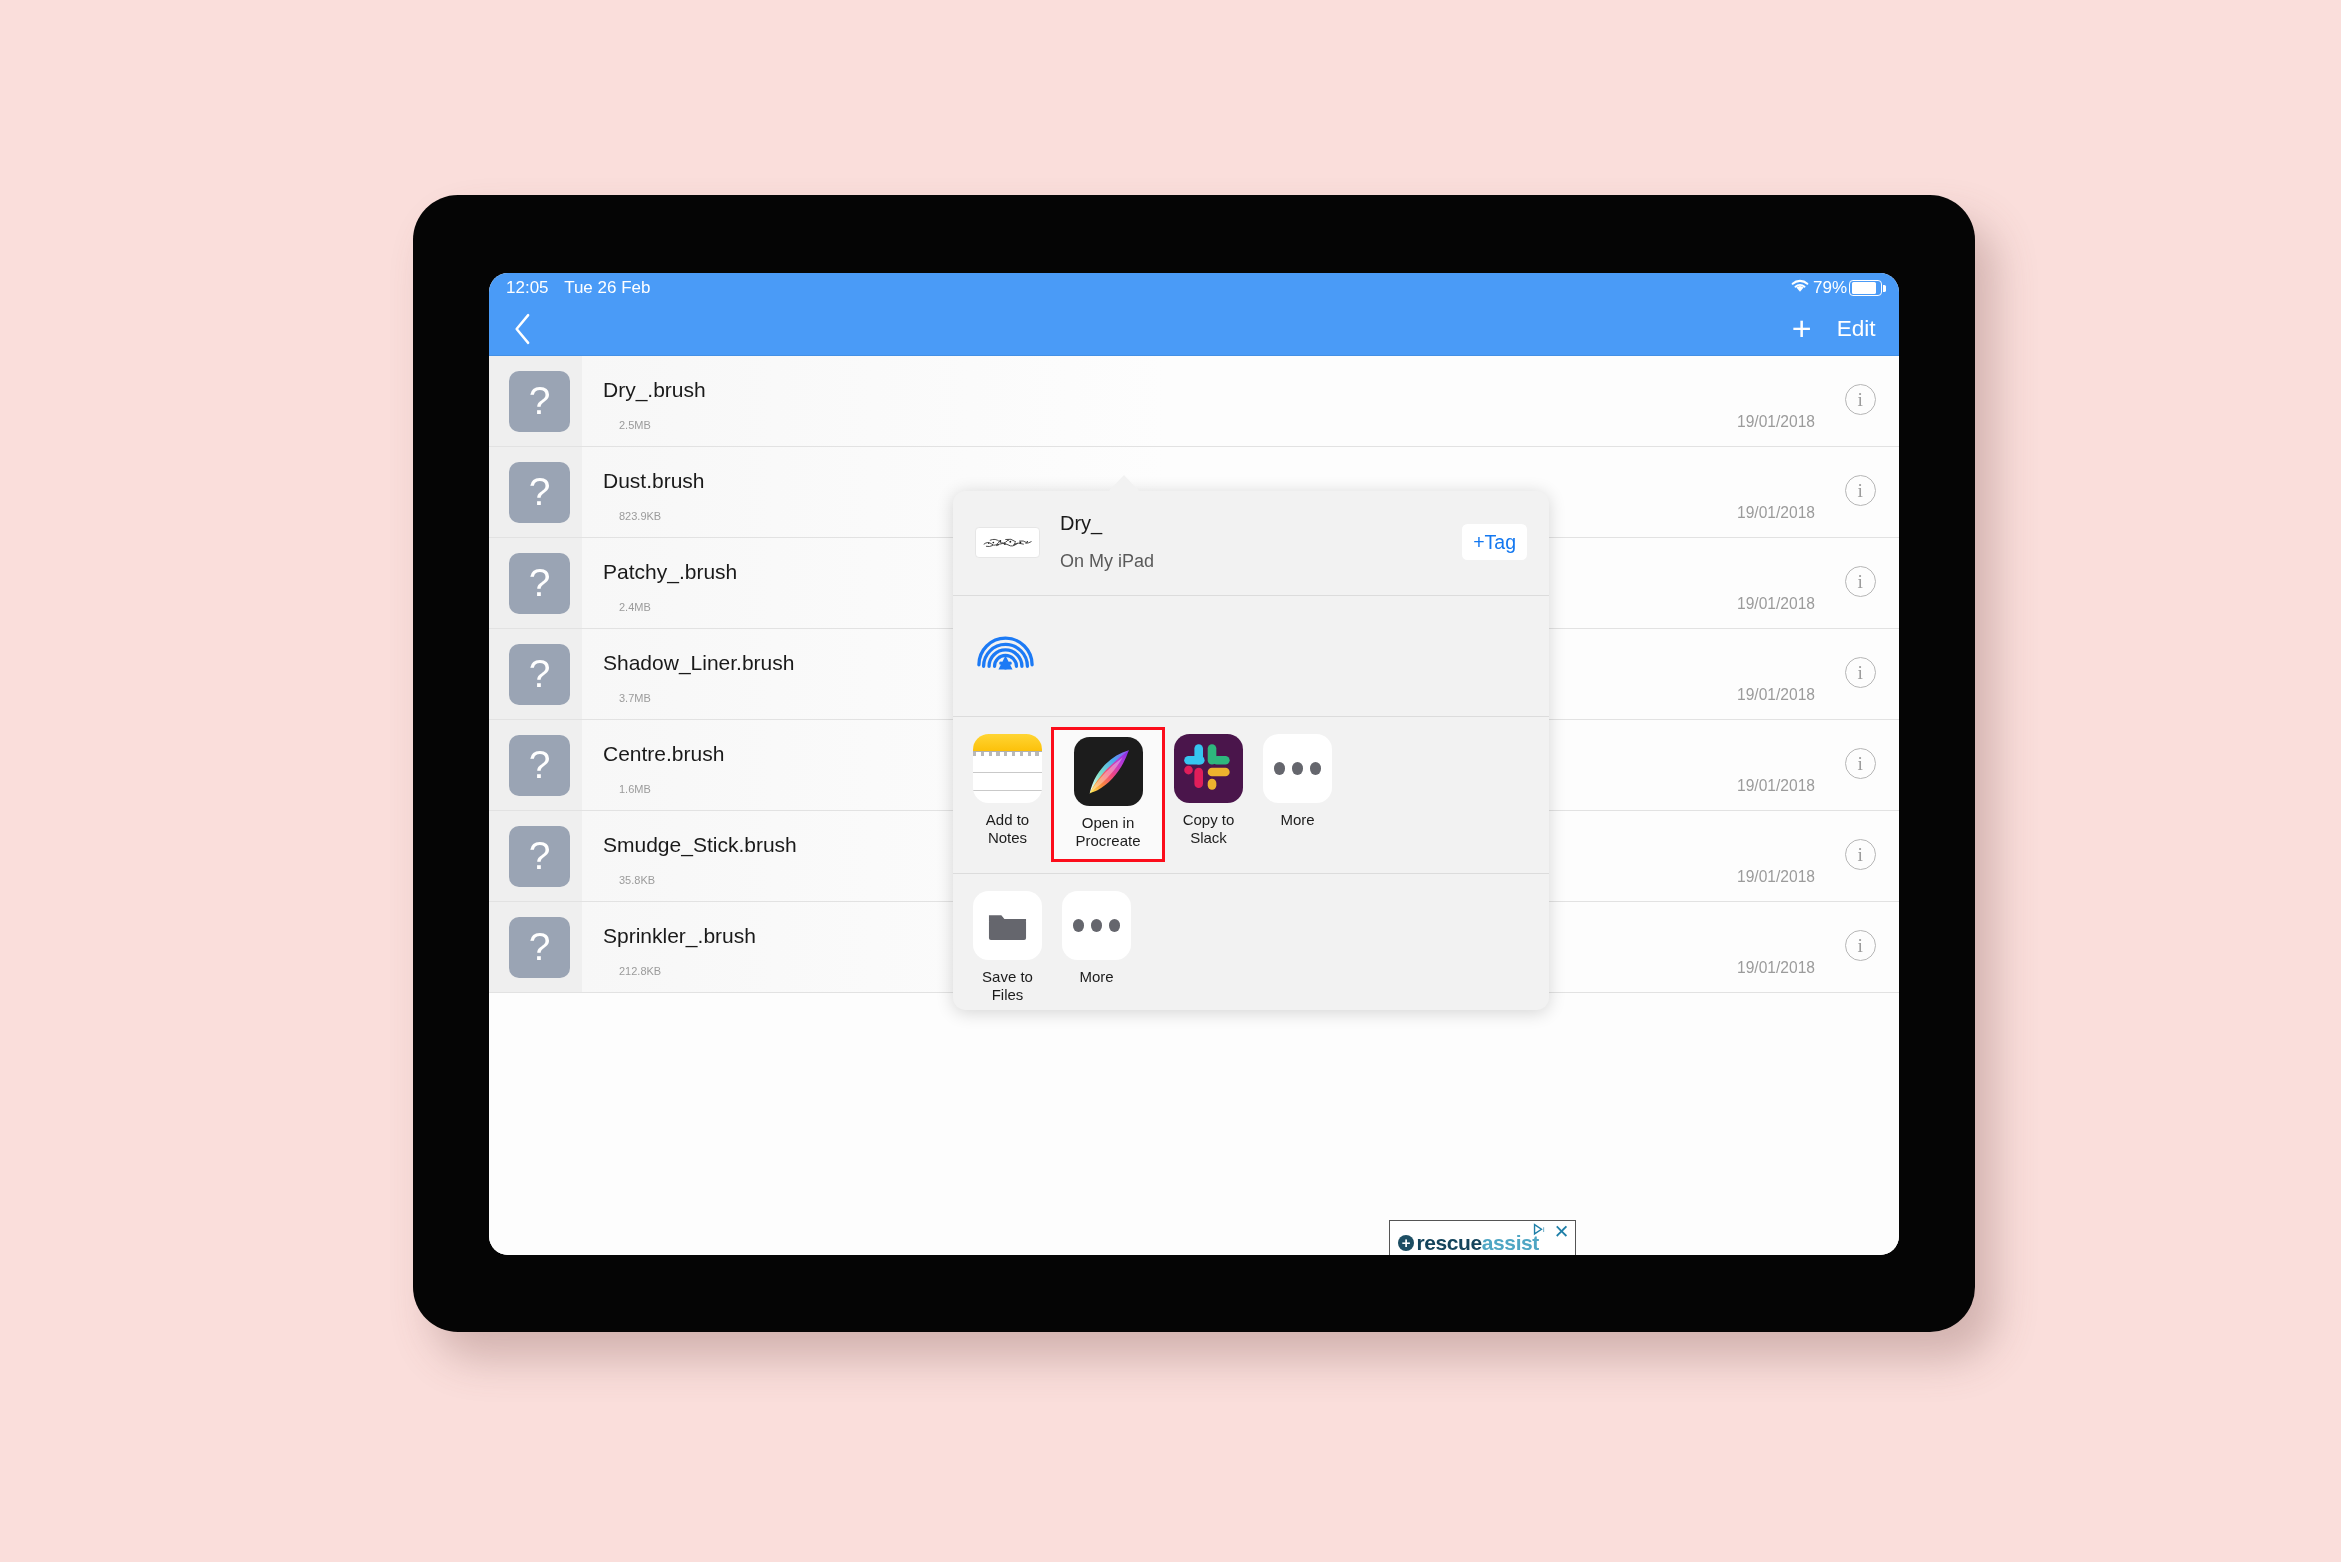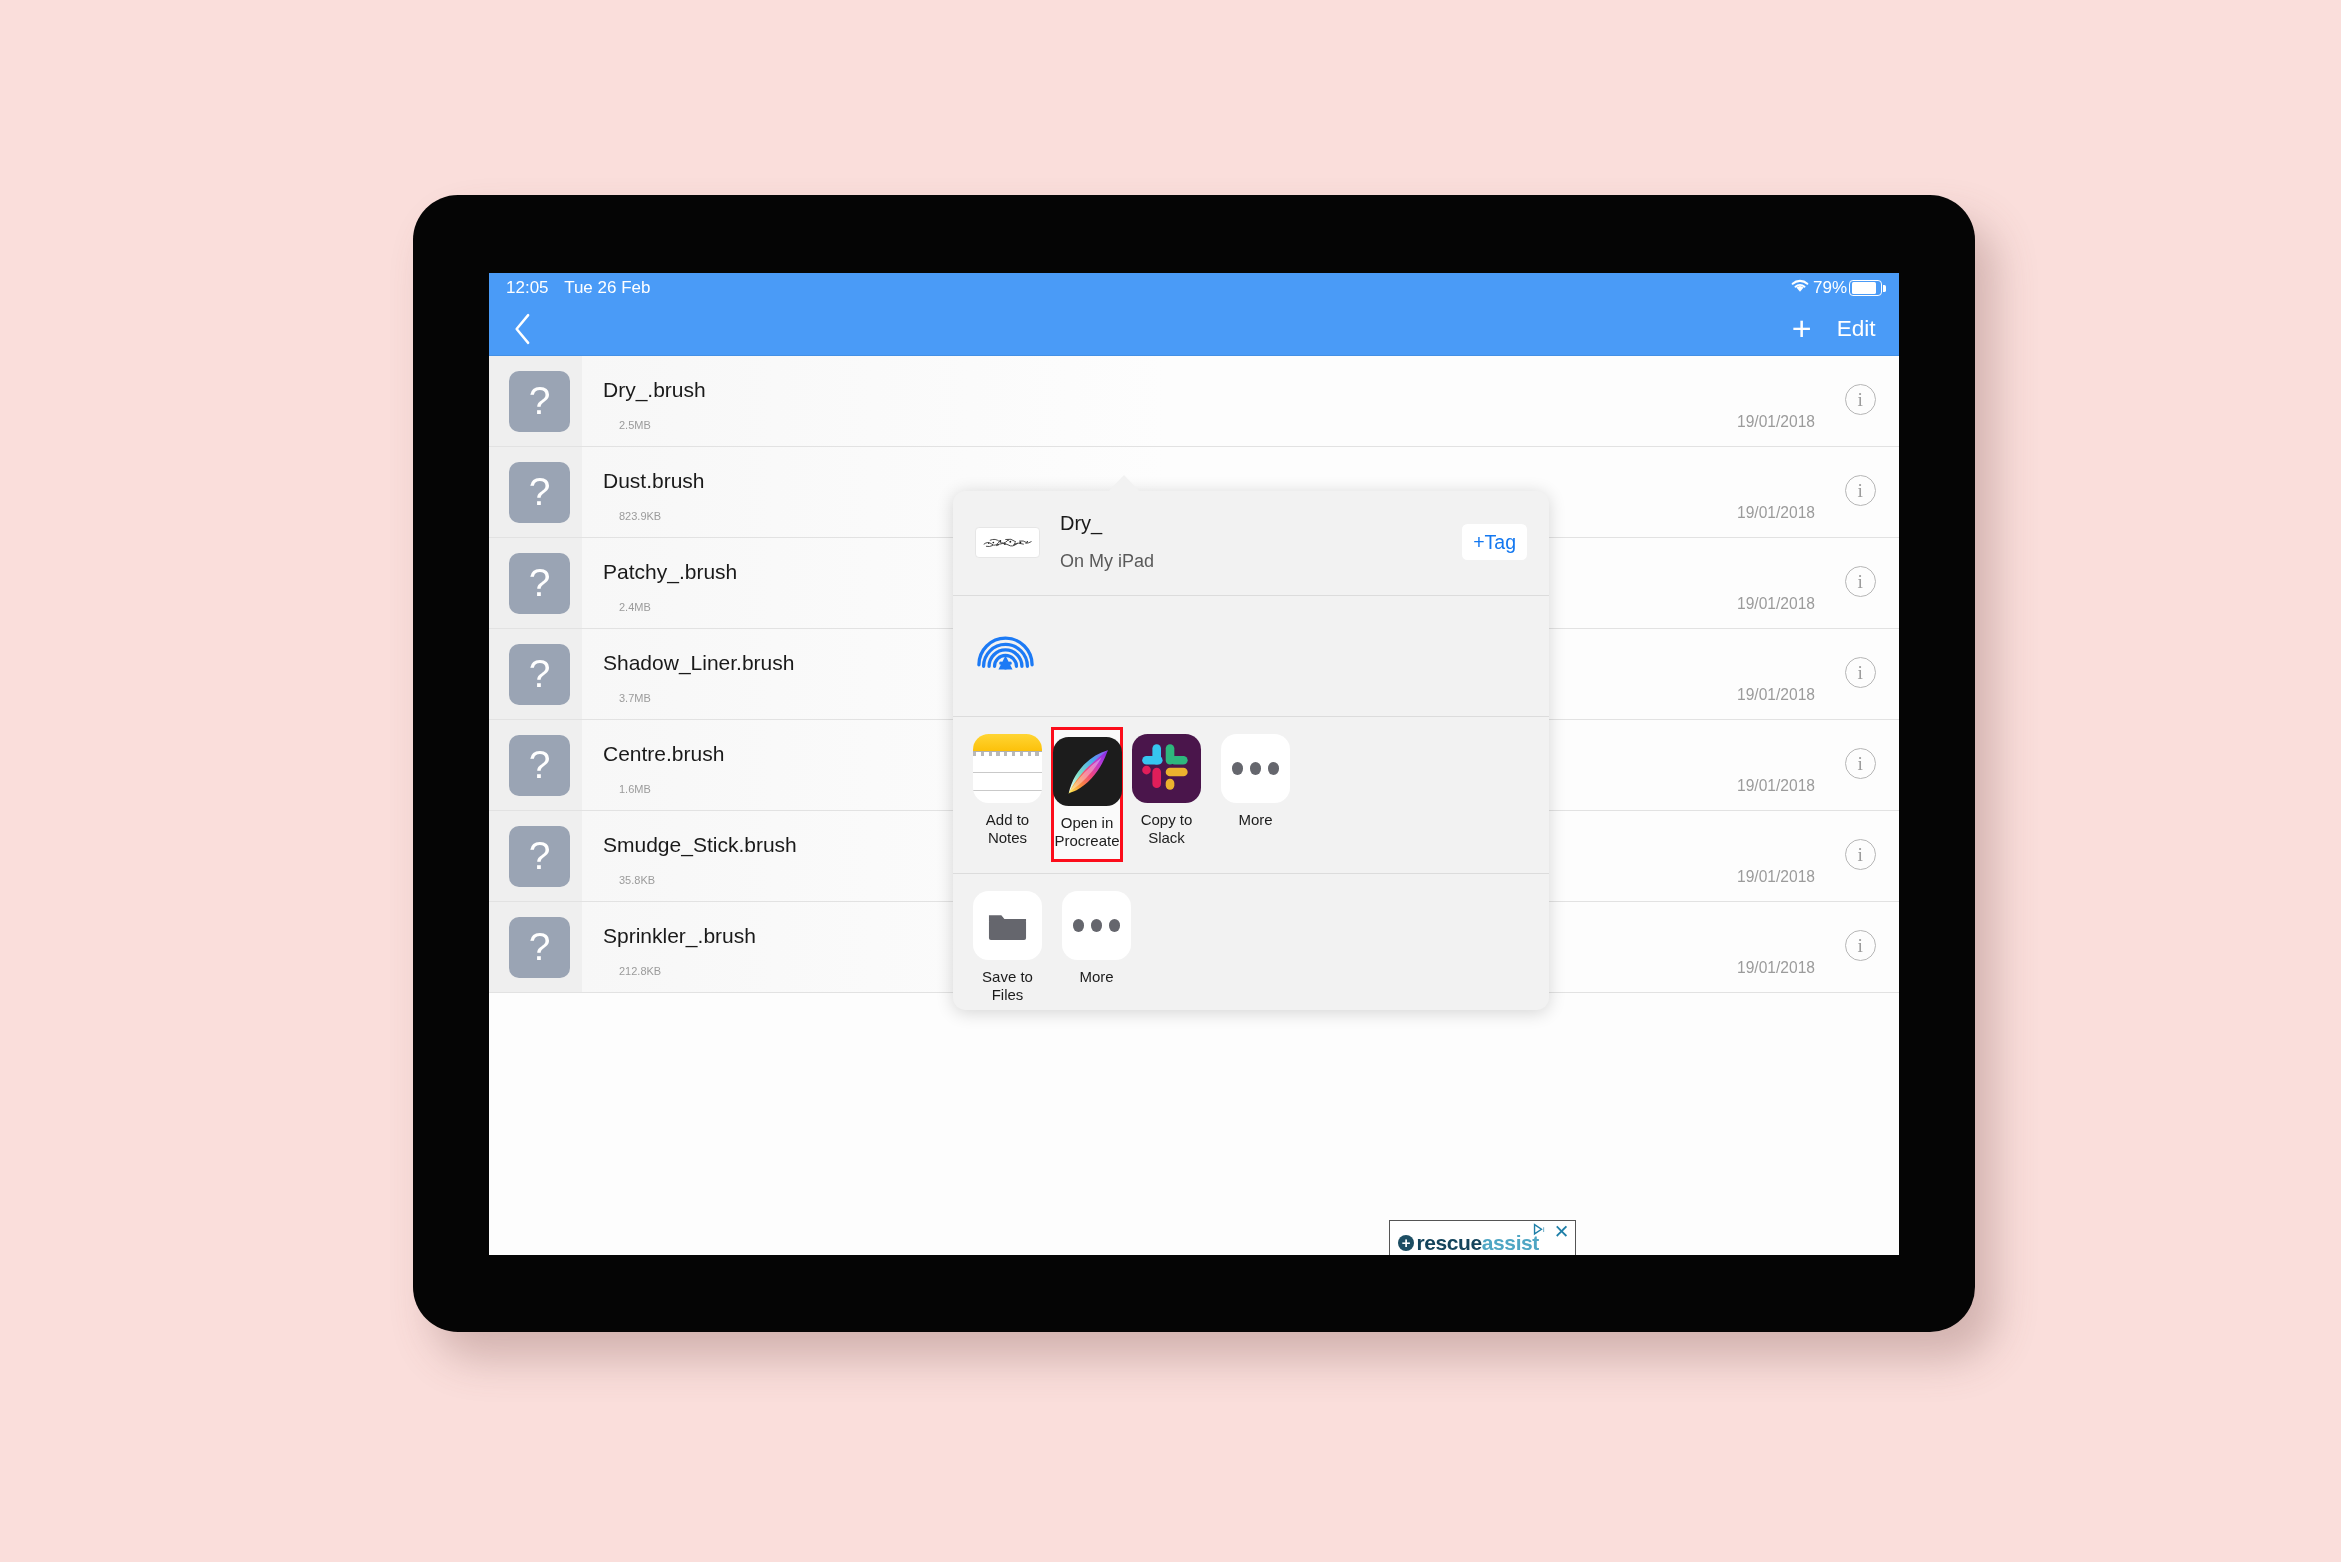--- a/index.html
+++ b/index.html
@@ -18,20 +18,21 @@
     background: #050505;
     border-radius: 45px;
     box-shadow: 20px 26.5px 42px rgba(120, 80, 75, 0.30);
   }
   #ipad-screen {
     position: absolute;
     left: 76px; top: 78px;
     width: 1410px; height: 982px;
     background: #ffffff;
     overflow: hidden;
+    border-radius: 19px;
   }
 
   
   #status-bar {
     position: absolute; left: 0; top: 0;
     width: 100%; height: 30px;
     background: #4a9bf7;
     display: flex; align-items: center;
     padding: 0 17px;
     color: #fff;
@@ -183,21 +184,21 @@
   }
   .app-cell {
     width: 69px;
     display: flex; flex-direction: column; align-items: center;
     cursor: pointer;
   }
   .app-cell.highlighted {
     border: 3.9px solid #fc0d1b;
     background: #fafafa;
     padding: 7px 11px 9.3px 11px;
-    width: 72px;
+    width: 114px;
     margin: -7px -11px -9.3px -11px;
   }
   .app-icon {
     width: 69px; height: 69px;
     border-radius: 15.6px;
     overflow: hidden;
     flex: none;
     position: relative;
   }
   .app-label {

